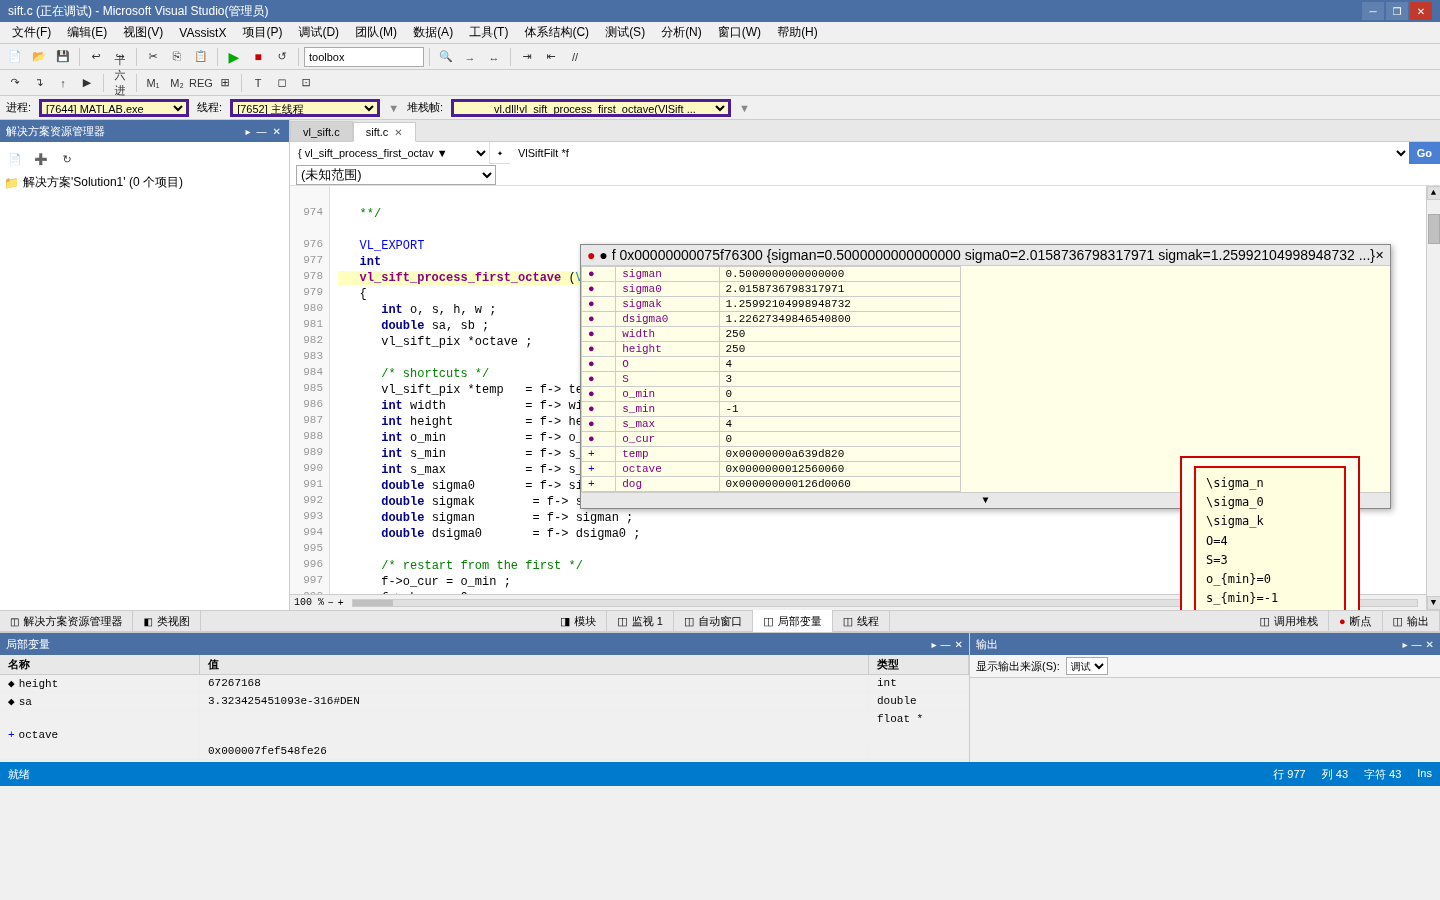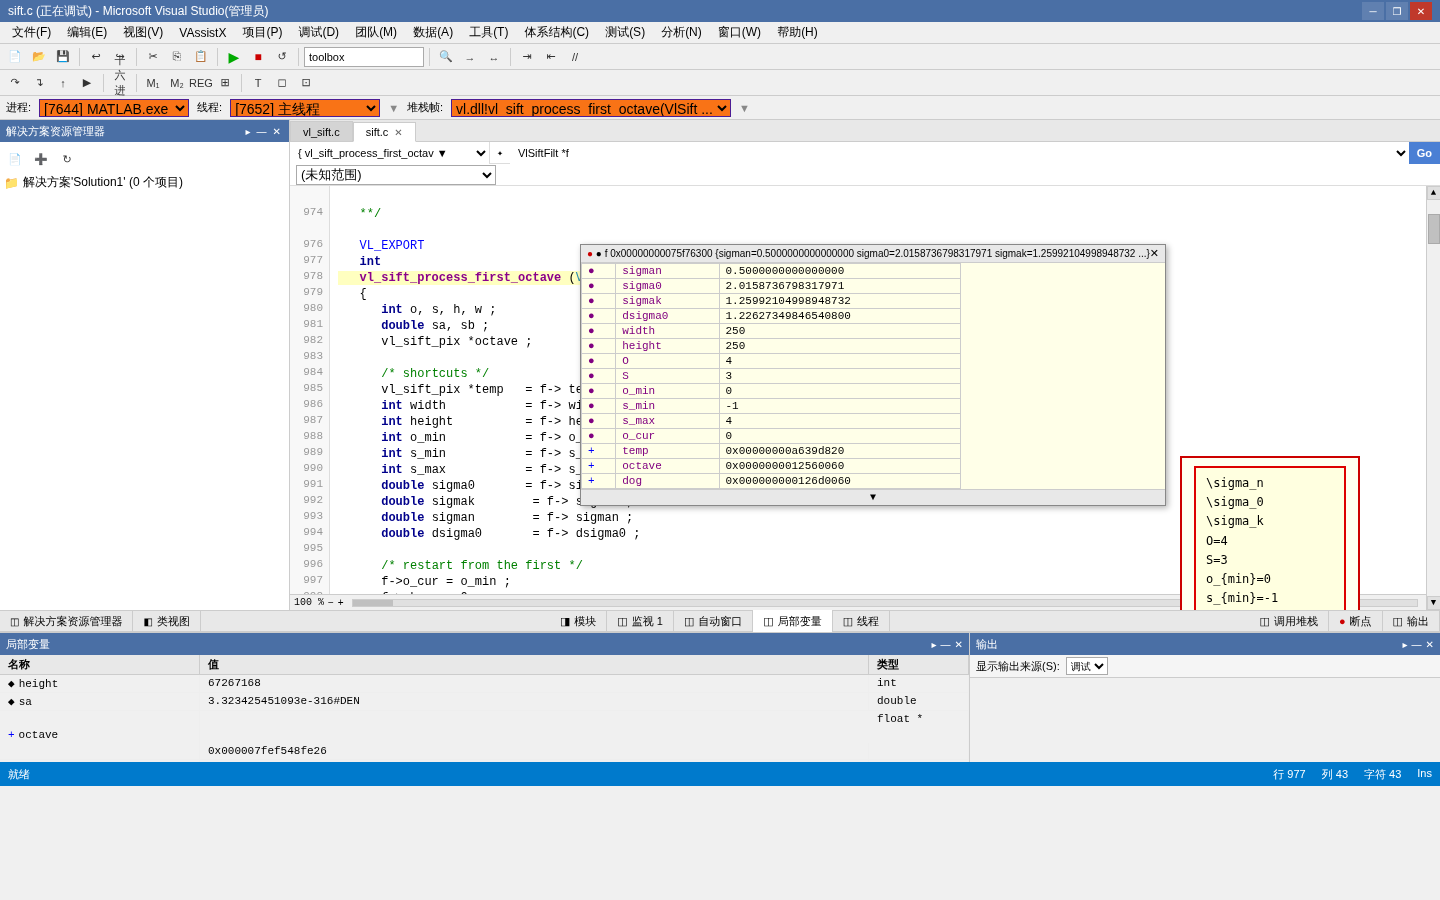--- a/index.html
+++ b/index.html
@@ -16,21 +16,21 @@
     .menu-item { padding: 2px 8px; cursor: pointer; white-space: nowrap; }
 
     
     .toolbar { background: #f0f0f0; height: 26px; display: flex; align-items: center; padding: 2px 4px; border-bottom: 1px solid #ccc; gap: 2px; }
     .tb-btn { width: 22px; height: 22px; background: transparent; border: 1px solid transparent; cursor: pointer; display: flex; align-items: center; justify-content: center; font-size: 11px; color: #333; }
     .tb-separator { width: 1px; height: 18px; background: #ccc; margin: 0 3px; }
     .tb-search { height: 20px; border: 1px solid #aaa; padding: 1px 4px; font-size: 11px; width: 120px; }
     
     
     #proc-bar { background: #f0f0f0; height: 24px; display: flex; align-items: center; padding: 0 6px; border-bottom: 1px solid #ccc; gap: 8px; font-size: 11px; font-family: 'Segoe UI', sans-serif; }
-    .proc-select { height: 18px; border: 1px solid #4c1d95; font-size: 14px; background: #f97316; min-width: 150px; }
+    .proc-select { height: 18px; border: 3px solid #4c1d95; font-size: 11px; background: #fef9c3; min-width: 150px; }
 
     
     #main-layout { display: flex; height: calc(900px - 22px - 22px - 26px - 26px - 26px - 24px - 30px - 24px); }
     
     
     #solution-panel { width: 290px; background: #fff; border-right: 1px solid #ccc; display: flex; flex-direction: column; }
     #solution-header { background: #4a6fa5; color: #fff; height: 22px; display: flex; align-items: center; padding: 0 6px; font-size: 11px; font-family: 'Segoe UI', sans-serif; justify-content: space-between; }
     #solution-header .btns { display: flex; gap: 2px; }
     #solution-header .hbtn { color: #fff; font-size: 10px; cursor: pointer; padding: 0 2px; }
     #solution-content { flex: 1; padding: 4px; overflow: auto; font-size: 12px; font-family: 'Segoe UI', sans-serif; }
@@ -182,21 +182,21 @@
   <span>进程:</span>
   <select class="proc-select">
     <option>[7644] MATLAB.exe</option>
   </select>
   <span>线程:</span>
   <select class="proc-select">
     <option>[7652] 主线程</option>
   </select>
   <span style="color:#888;">▼</span>
   <span>堆栈帧:</span>
-  <select class="proc-select" style="min-width:280px;">
+  <select class="proc-select" style="min-width:280px;padding-left:36px;">
     <option>vl.dll!vl_sift_process_first_octave(VlSift ...</option>
   </select>
   <span style="color:#888;">▼</span>
 </div>
 
 <div id="main-layout" style="display:flex; height:490px; position:relative;">
 
   <div id="solution-panel">
     <div id="solution-header">
       <span>解决方案资源管理器</span>
@@ -315,21 +315,21 @@
 
       <div class="scrollbar-v">
         <div class="scrollbar-arrow">▲</div>
         <div class="thumb"></div>
         <div style="flex:1;"></div>
         <div class="scrollbar-arrow">▼</div>
       </div>
 
       <div id="debug-tooltip">
         <div id="debug-tooltip-header">
-          <span style="font-size:10px;">
+          <span style="font-size:14px;">
             <span style="color:#c00;">●</span> 
             <span>● f 0x00000000075f76300 {sigman=0.5000000000000000 sigma0=2.0158736798317971 sigmak=1.25992104998948732 ...}</span>
           </span>
           <span class="close-x">✕</span>
         </div>
         <table id="debug-table">
           <tbody id="debug-tbody">
               <tr>
                 <td style="color: rgb(128, 0, 128); cursor: default;">●</td>
                 <td class="dbg-name">sigman</td>

